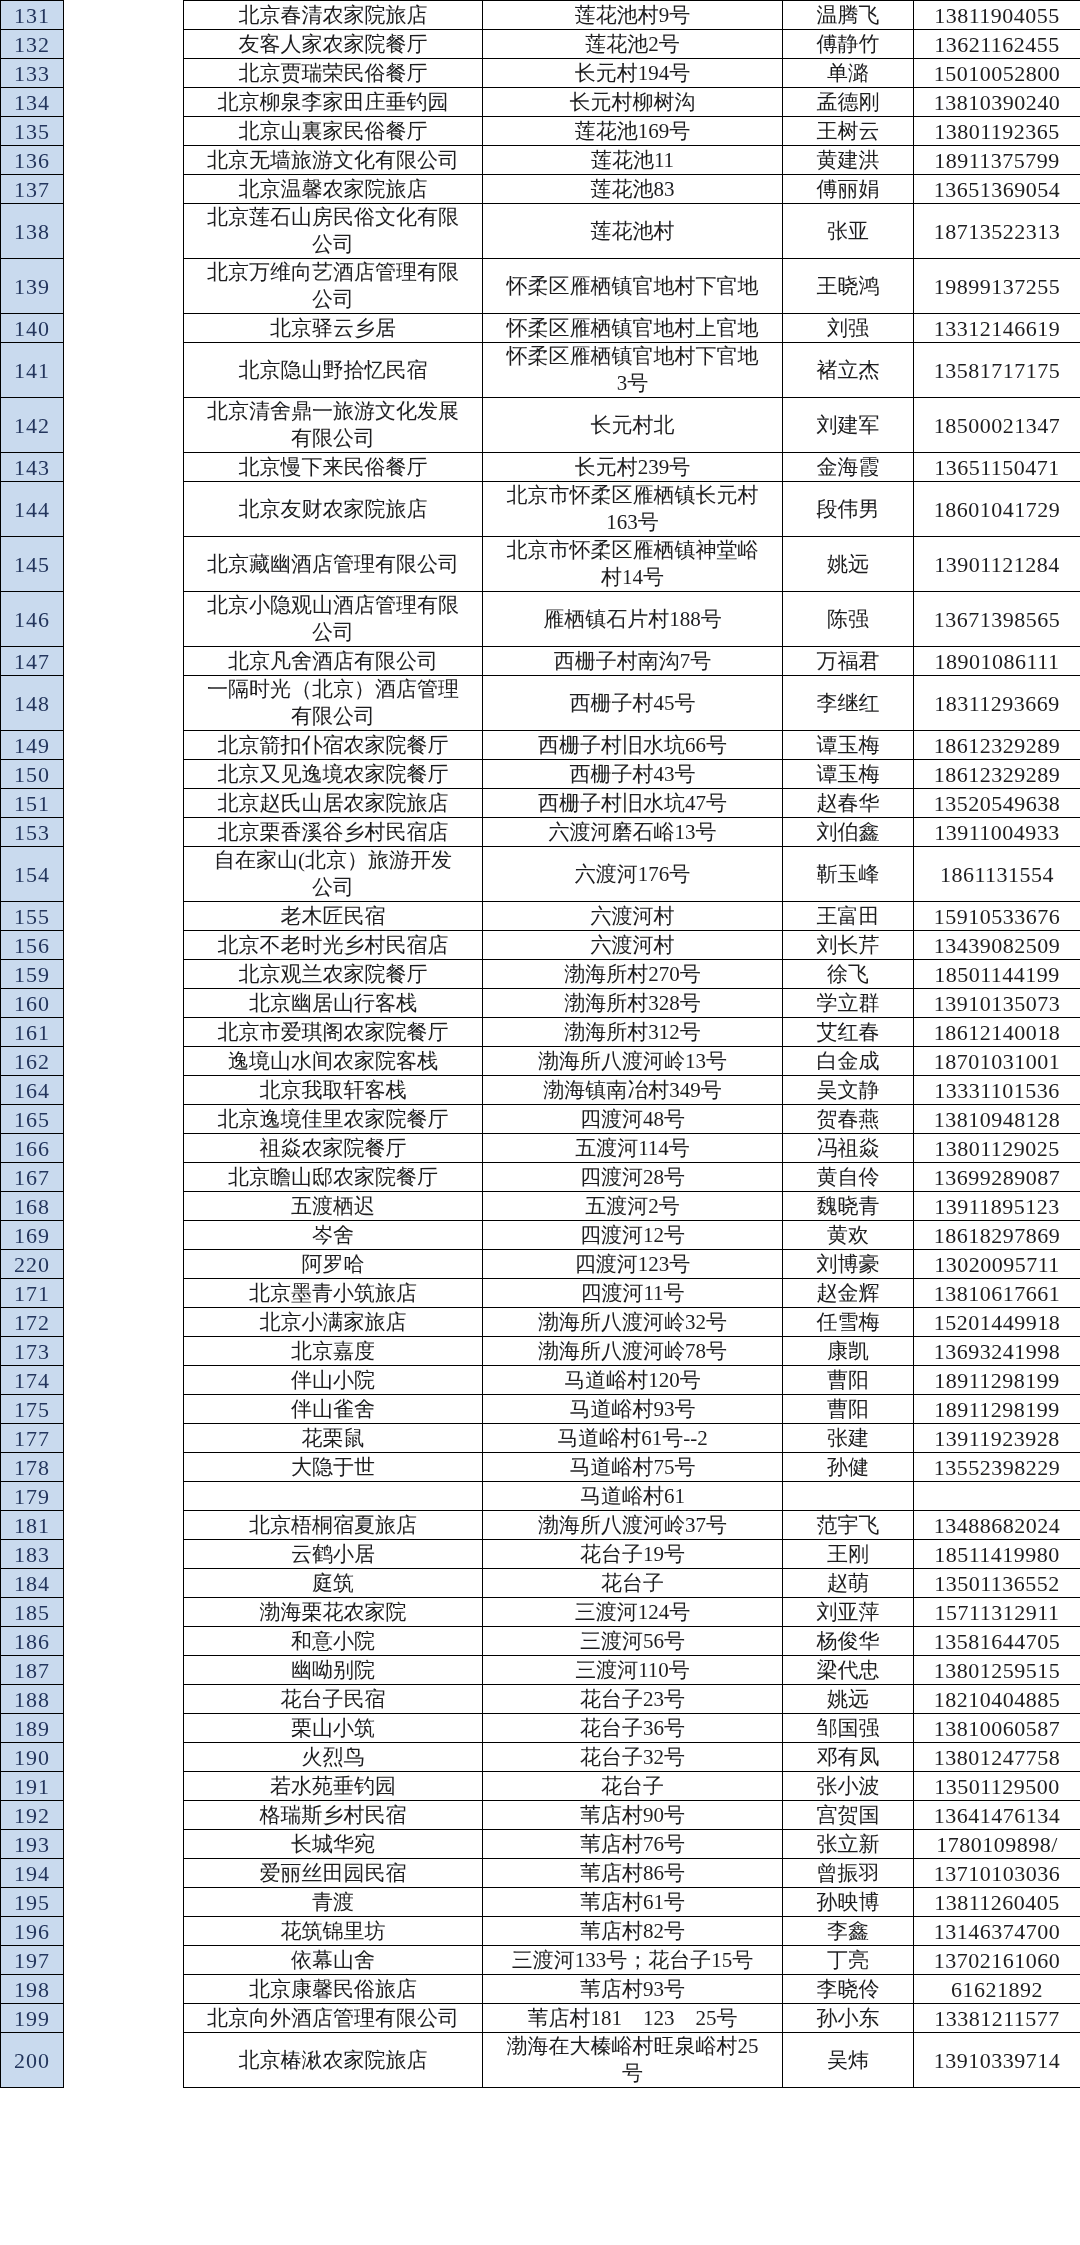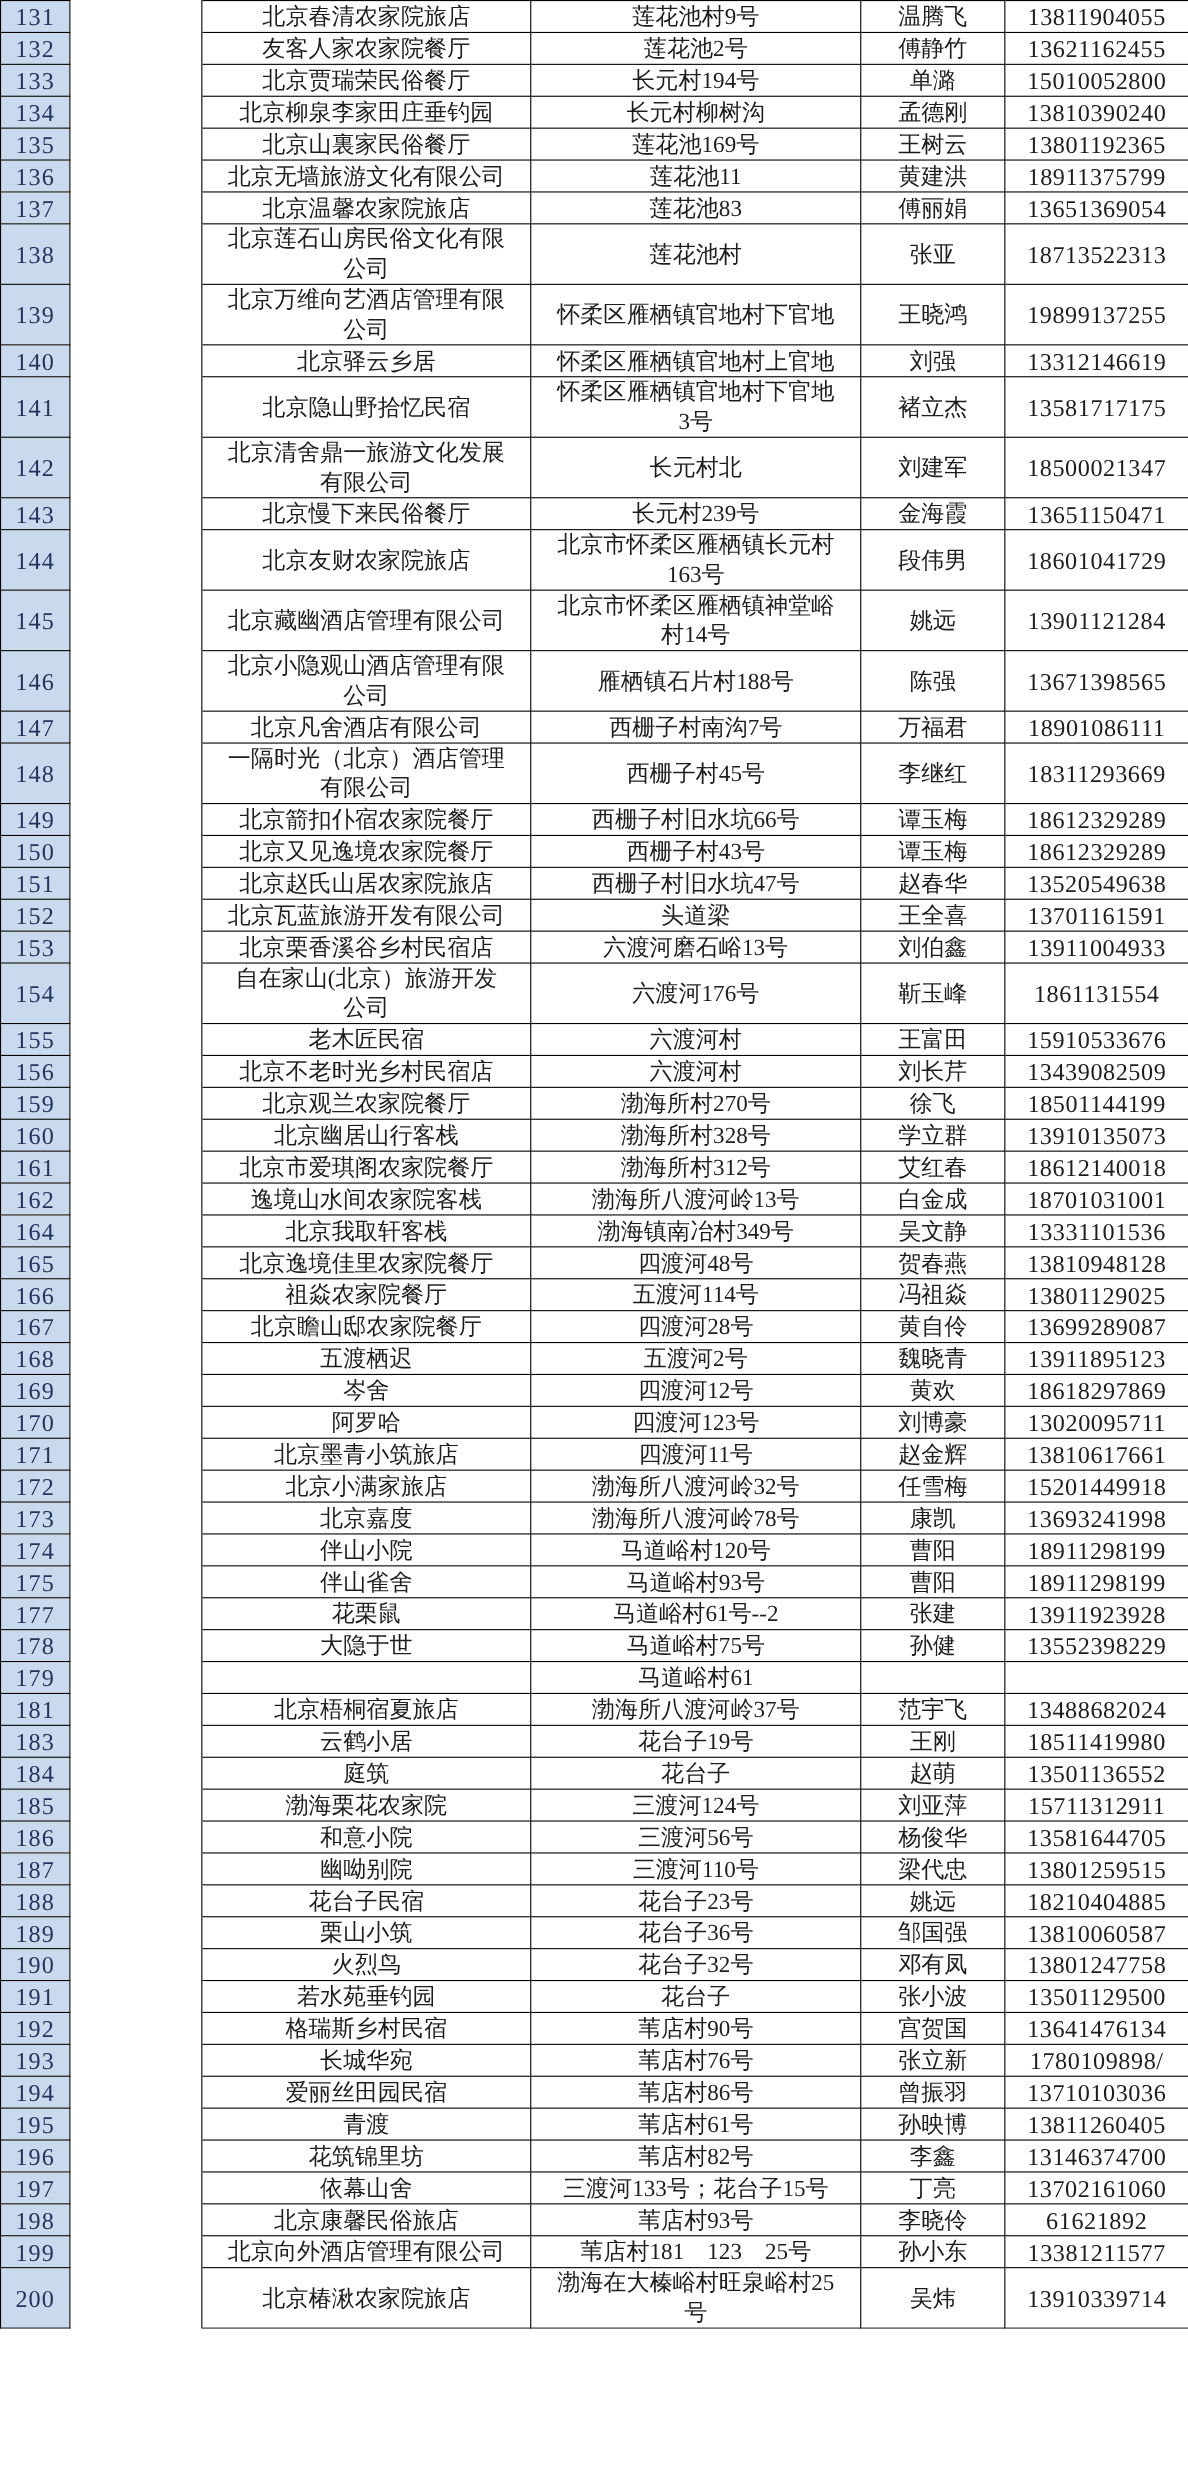--- a/index.html
+++ b/index.html
@@ -225,28 +225,20 @@
       </tr>
       <tr>
         <td class="cell-num">151</td>
         <td class="cell-spacer"></td>
         <td class="cell-name">北京赵氏山居农家院旅店</td>
         <td class="cell-addr">西栅子村旧水坑47号</td>
         <td class="cell-contact">赵春华</td>
         <td class="cell-phone">13520549638</td>
       </tr>
       <tr>
-        <td class="cell-num">152</td>
-        <td class="cell-spacer"></td>
-        <td class="cell-name">北京瓦蓝旅游开发有限公司</td>
-        <td class="cell-addr">头道梁</td>
-        <td class="cell-contact">王全喜</td>
-        <td class="cell-phone">13701161591</td>
-      </tr>
-      <tr>
         <td class="cell-num">153</td>
         <td class="cell-spacer"></td>
         <td class="cell-name">北京栗香溪谷乡村民宿店</td>
         <td class="cell-addr">六渡河磨石峪13号</td>
         <td class="cell-contact">刘伯鑫</td>
         <td class="cell-phone">13911004933</td>
       </tr>
       <tr>
         <td class="cell-num">154</td>
         <td class="cell-spacer"></td>
@@ -346,21 +338,21 @@
       </tr>
       <tr>
         <td class="cell-num">169</td>
         <td class="cell-spacer"></td>
         <td class="cell-name">岑舍</td>
         <td class="cell-addr">四渡河12号</td>
         <td class="cell-contact">黄欢</td>
         <td class="cell-phone">18618297869</td>
       </tr>
       <tr>
-        <td class="cell-num">170</td>
+        <td class="cell-num">220</td>
         <td class="cell-spacer"></td>
         <td class="cell-name">阿罗哈</td>
         <td class="cell-addr">四渡河123号</td>
         <td class="cell-contact">刘博豪</td>
         <td class="cell-phone">13020095711</td>
       </tr>
       <tr>
         <td class="cell-num">171</td>
         <td class="cell-spacer"></td>
         <td class="cell-name">北京墨青小筑旅店</td>

